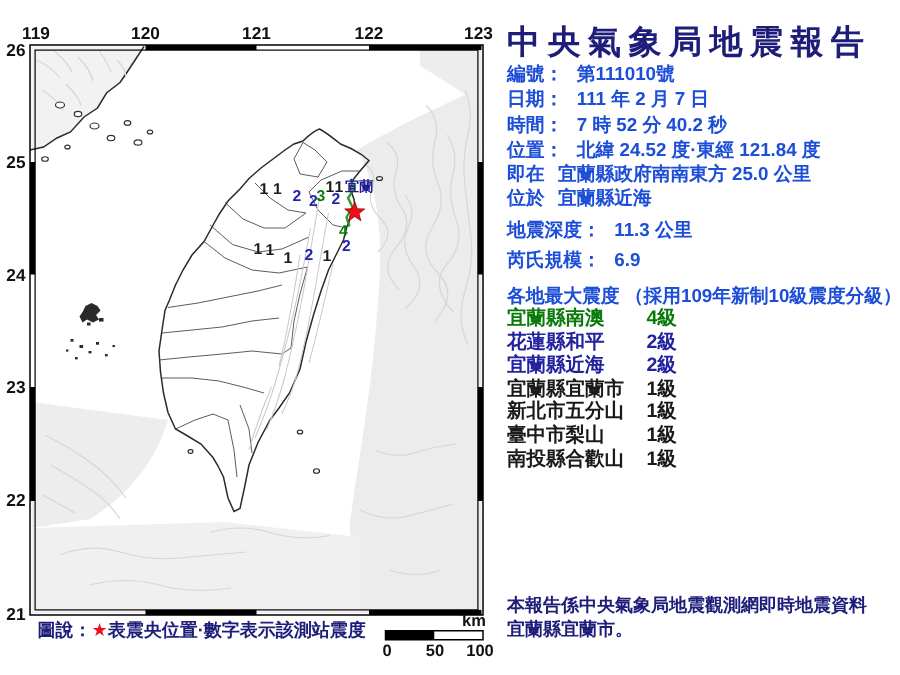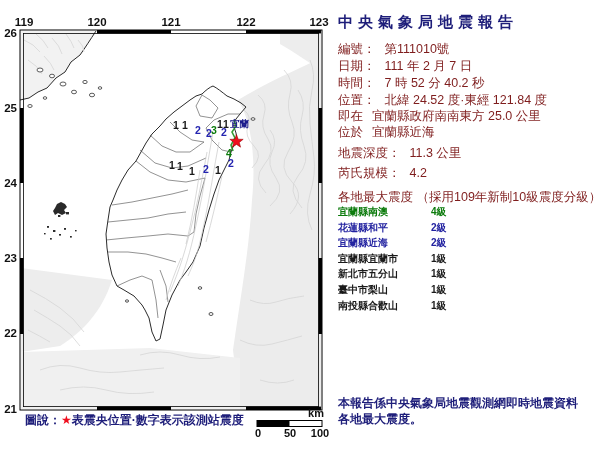--- a/index.html
+++ b/index.html
@@ -4,30 +4,30 @@
 <style>
   html,body{margin:0;padding:0;}
   body{
     width:600px;height:450px;position:relative;overflow:hidden;
     background:#ffffff;
     font-family:"Liberation Sans","DejaVu Sans",sans-serif;
   }
   
   .rtitle{
     position:absolute;left:338px;top:13px;width:262px;
-    font-size:15px;font-weight:bold;letter-spacing:5px;white-space:nowrap;
+    font-size:22px;font-weight:bold;letter-spacing:5px;white-space:nowrap;
     color:#1e1e7a;
   }
   .line{
     position:absolute;left:338px;white-space:nowrap;
-    font-size:12.5px;font-weight:normal;color:#7f1d1d;
+    font-size:12.5px;font-weight:bold;color:#1d4ed8;
   }
   .line .lbl{margin-right:9px;}
   #station-list{position:absolute;left:338px;top:204px;}
-  .station-row{height:15.6px;line-height:15.6px;font-size:10px;font-weight:bold;white-space:nowrap;}
+  .station-row{height:15.6px;line-height:15.6px;font-size:13px;font-weight:bold;white-space:nowrap;}
   .st-name{display:inline-block;min-width:93px;}
   .lvl-1{color:#1a1a1a}
   .lvl-2{color:#2222a0}
   .lvl-3,.lvl-4{color:#0a7a0a}
   .footnote{position:absolute;left:338px;font-size:12px;font-weight:bold;color:#1e1e7a;white-space:nowrap;}
   
   .tick{font:bold 11.5px "Liberation Sans","DejaVu Sans",sans-serif;fill:#111;}
   .marker{font:bold 10.5px "Liberation Sans","DejaVu Sans",sans-serif;text-anchor:middle;}
   .lvlm-1{fill:#1a1a1a}
   .lvlm-2{fill:#2424b0}
@@ -199,28 +199,28 @@
 
 <div class="rtitle">中央氣象局地震報告</div>
 
 <div class="line" style="top:41px"><span class="lbl">編號：</span><span>第111010號</span></div>
 <div class="line" style="top:58px"><span class="lbl">日期：</span><span>111 年 2 月 7 日</span></div>
 <div class="line" style="top:75px"><span class="lbl">時間：</span><span>7 時 52 分 40.2 秒</span></div>
 <div class="line" style="top:92px"><span class="lbl">位置：</span><span>北緯 24.52 度·東經 121.84 度</span></div>
 <div class="line" style="top:108px"><span class="lbl">即在</span><span>宜蘭縣政府南南東方 25.0 公里</span></div>
 <div class="line" style="top:124px"><span class="lbl">位於</span><span>宜蘭縣近海</span></div>
 <div class="line" style="top:145px"><span class="lbl">地震深度：</span><span>11.3 公里</span></div>
-<div class="line" style="top:165px"><span class="lbl">芮氏規模：</span><span>4.2</span></div>
+<div class="line" style="top:165px"><span class="lbl">芮氏規模：</span><span>6.9</span></div>
 
 <div class="line" style="top:189px">各地最大震度 （採用109年新制10級震度分級）</div>
 
 <div id="station-list">
     <div class="station-row lvl-4"><span class="st-name">宜蘭縣南澳</span><span class="st-int">4級</span></div>
     <div class="station-row lvl-2"><span class="st-name">花蓮縣和平</span><span class="st-int">2級</span></div>
     <div class="station-row lvl-2"><span class="st-name">宜蘭縣近海</span><span class="st-int">2級</span></div>
     <div class="station-row lvl-1"><span class="st-name">宜蘭縣宜蘭市</span><span class="st-int">1級</span></div>
     <div class="station-row lvl-1"><span class="st-name">新北市五分山</span><span class="st-int">1級</span></div>
     <div class="station-row lvl-1"><span class="st-name">臺中市梨山</span><span class="st-int">1級</span></div>
     <div class="station-row lvl-1"><span class="st-name">南投縣合歡山</span><span class="st-int">1級</span></div>
   </div>
 
 <div class="footnote" style="top:395px">本報告係中央氣象局地震觀測網即時地震資料</div>
-<div class="footnote" style="top:411px">各地最大震度。</div>
+<div class="footnote" style="top:411px">宜蘭縣宜蘭市。</div>
 
 </body></html>

